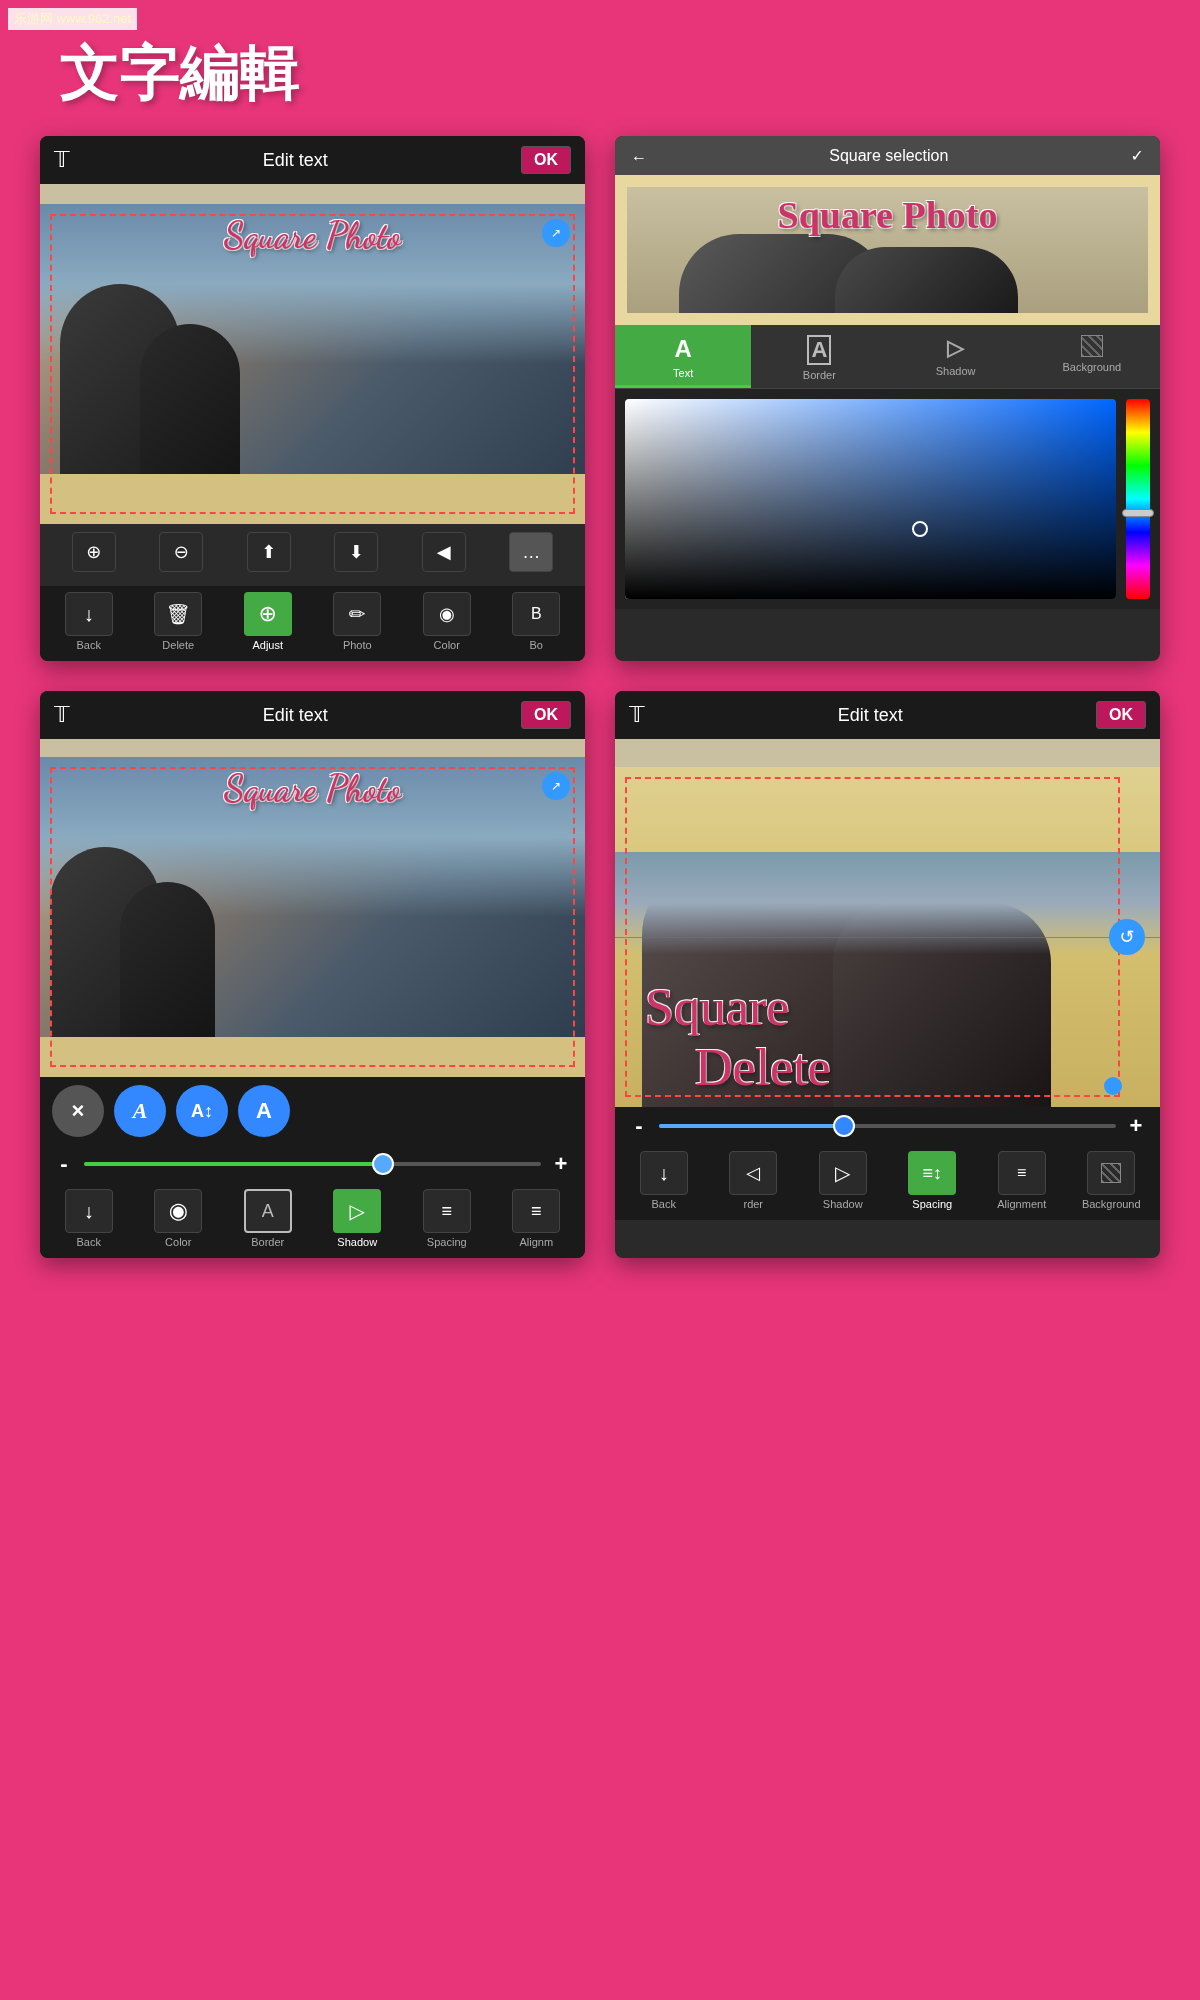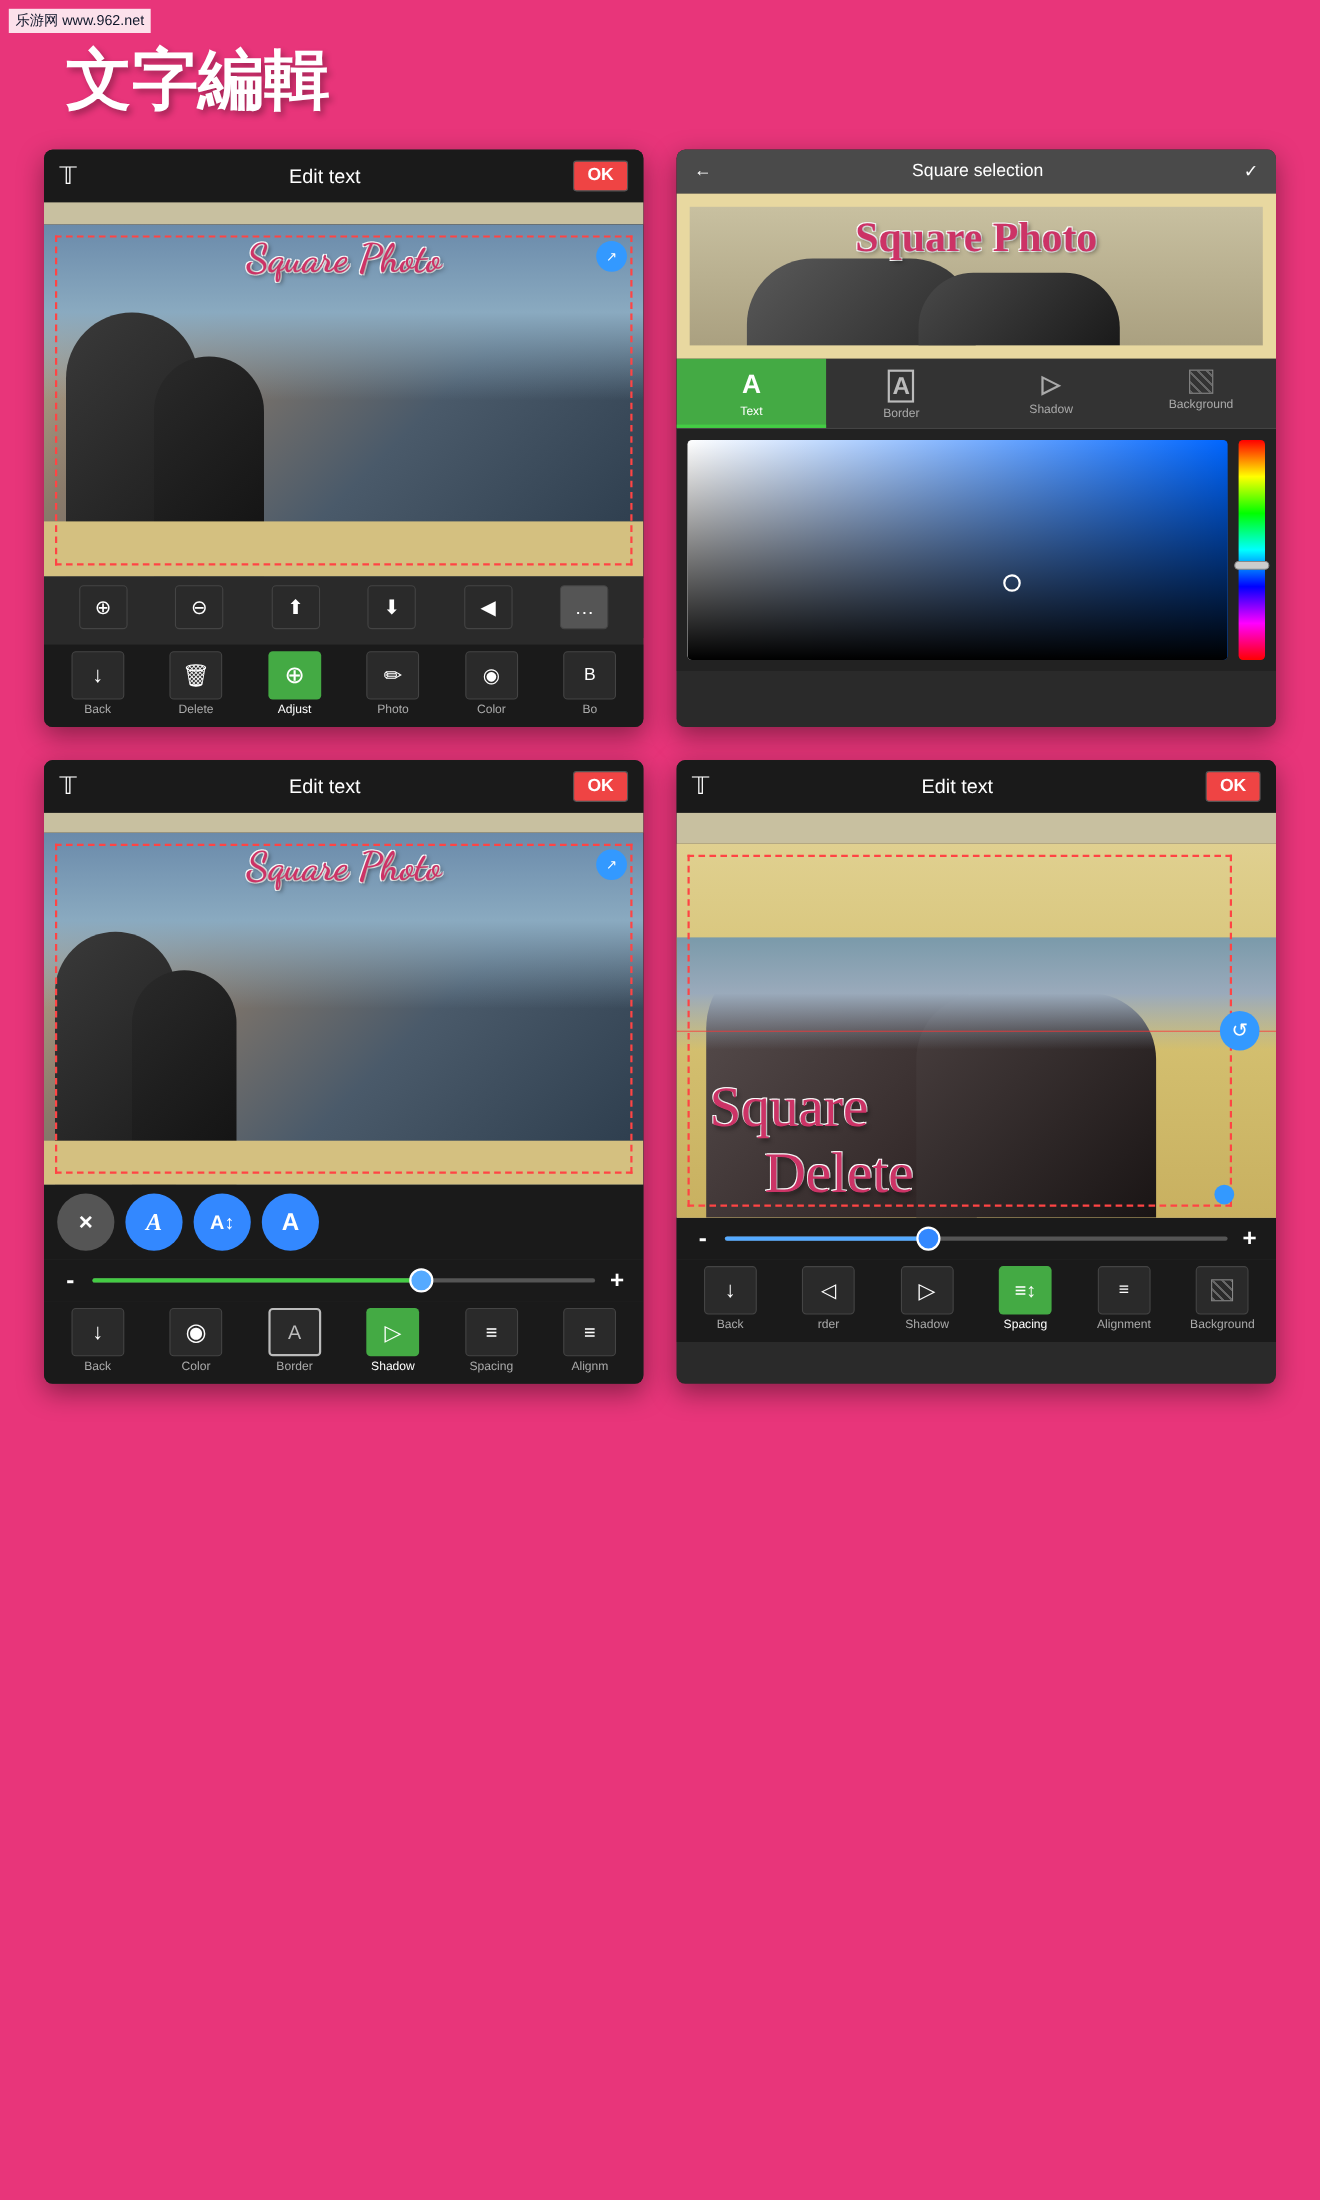--- a/index.html
+++ b/index.html
@@ -11,21 +11,21 @@
       position: relative;
       overflow-x: hidden;
     }
 
     
     .watermark {
       position: absolute;
       top: 8px;
       left: 8px;
       background: rgba(255,255,255,0.85);
-      color: #0f172a;
+      color: #fef9c3;
       font-size: 13px;
       padding: 2px 6px;
       z-index: 100;
     }
 
     
     .header {
       padding: 40px 60px 10px 60px;
     }
     .title-cn {
@@ -72,21 +72,21 @@
     .panel-topbar .left-icon {
       font-size: 22px;
       color: white;
     }
     .panel-topbar .title {
       font-size: 18px;
       color: white;
       font-weight: normal;
     }
     .panel-topbar .ok-btn {
-      background: #ef4444;
+      background: #be185d;
       border: 1px solid #555;
       color: white;
       padding: 4px 12px;
       font-size: 16px;
       font-weight: bold;
       border-radius: 3px;
     }
 
     
     .photo-area {

